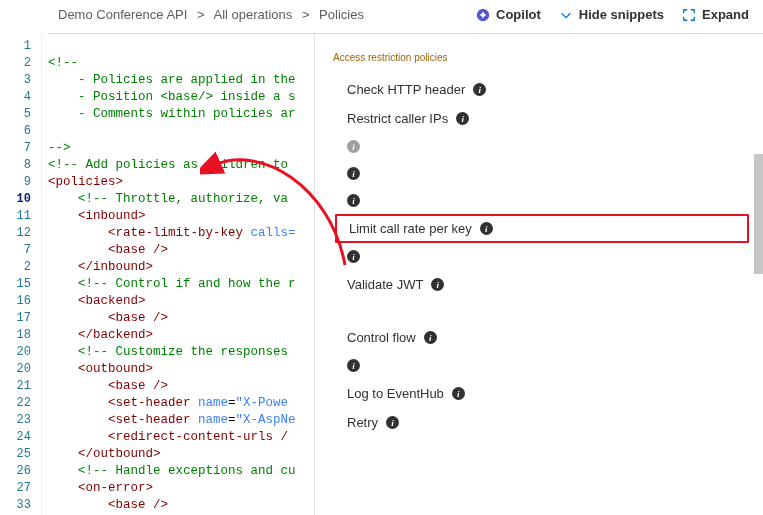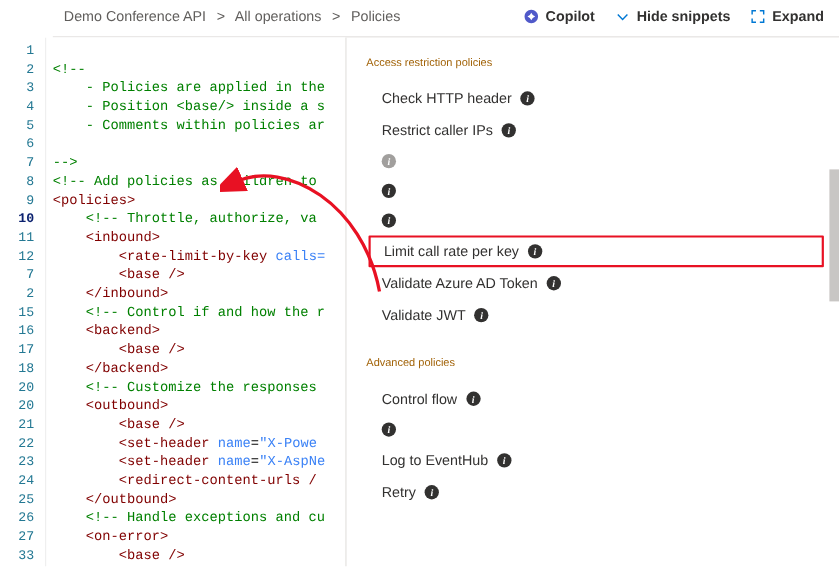--- a/index.html
+++ b/index.html
@@ -245,30 +245,28 @@
         <span class="info-icon">i</span>
       </div>
       <div class="policy-item">
         <span class="info-icon">i</span>
       </div>
       <div class="policy-item highlighted">
         <span>Limit call rate per key</span>
         <span class="info-icon">i</span>
       </div>
       <div class="policy-item">
-        <span>Validate Azure AD Token</span>
         <span class="info-icon">i</span>
       </div>
       <div class="policy-item">
         <span>Validate JWT</span>
         <span class="info-icon">i</span>
       </div>
     </div>
 
-    <div class="section-title">Advanced policies</div>
     <div class="policy-list">
       <div class="policy-item">
         <span>Control flow</span>
         <span class="info-icon">i</span>
       </div>
       <div class="policy-item">
         <span class="info-icon">i</span>
       </div>
       <div class="policy-item">
         <span>Log to EventHub</span>

